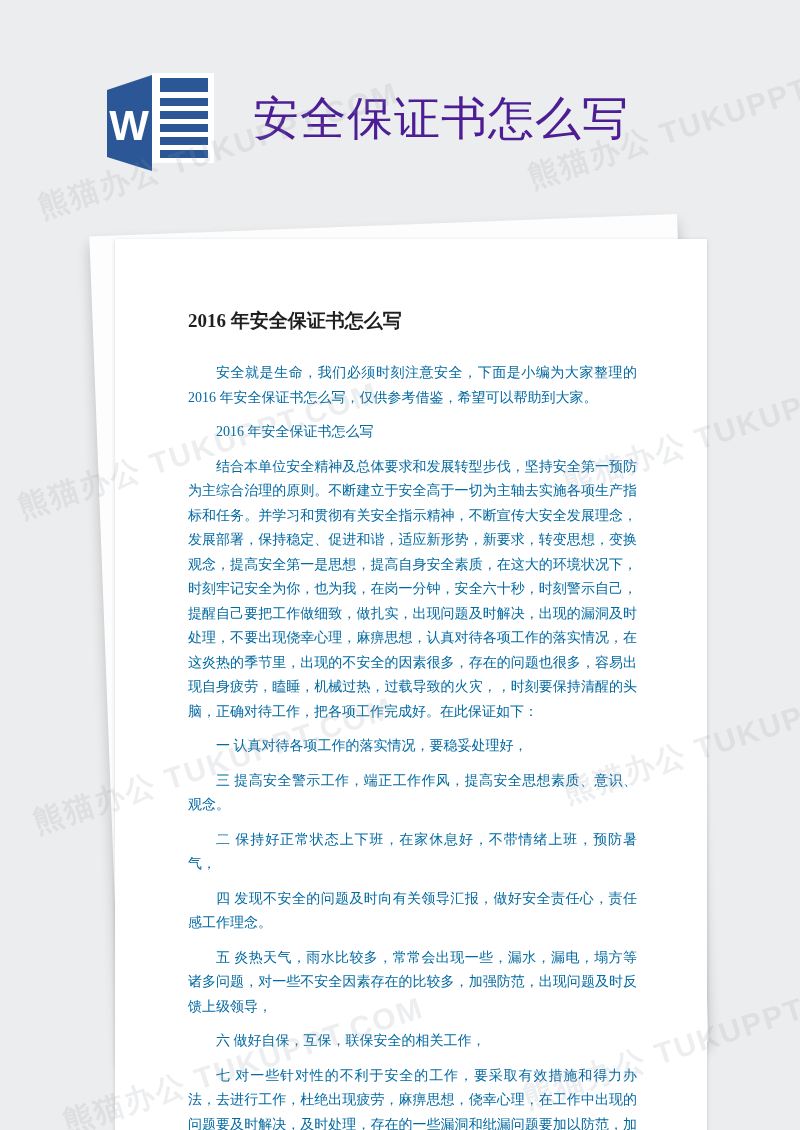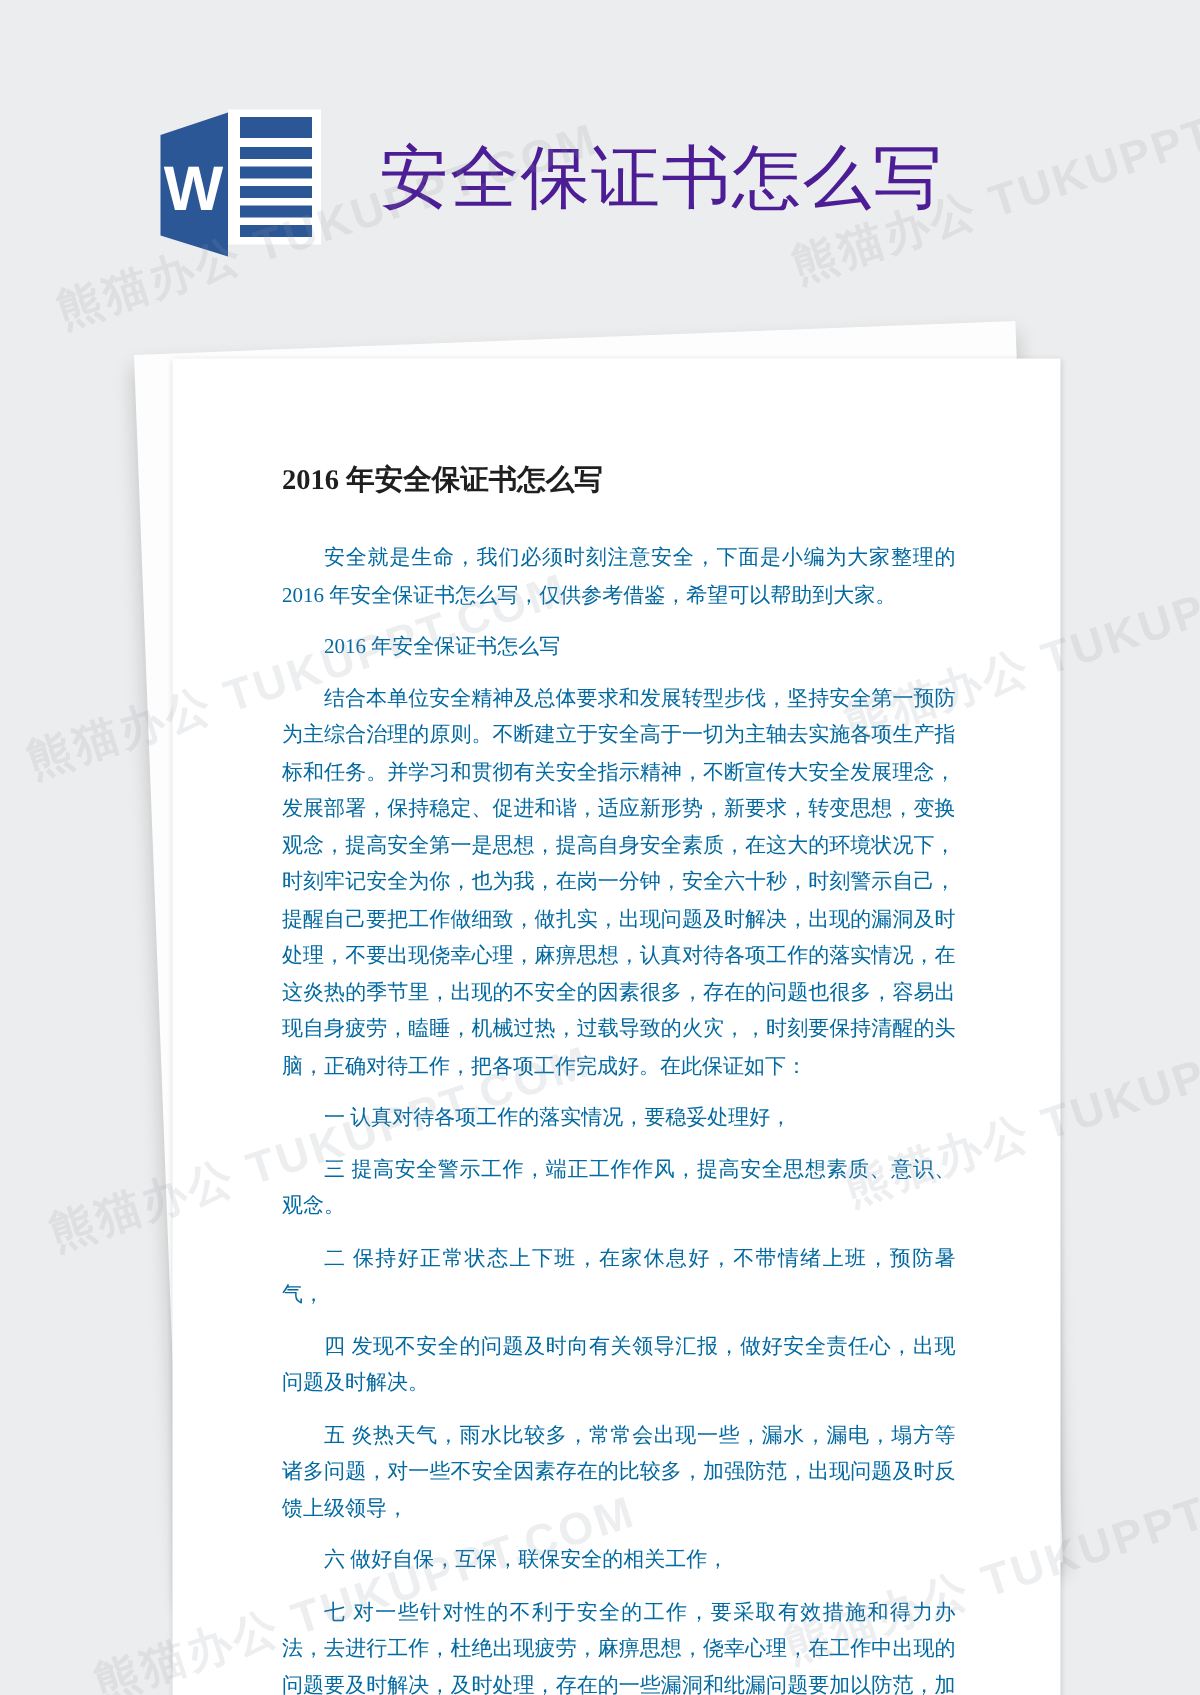--- a/index.html
+++ b/index.html
@@ -122,21 +122,21 @@
 
   <div class="doc-page">
     <h2 class="doc-heading">2016 年安全保证书怎么写</h2>
 
     <p>安全就是生命，我们必须时刻注意安全，下面是小编为大家整理的 2016 年安全保证书怎么写，仅供参考借鉴，希望可以帮助到大家。</p>
     <p>2016 年安全保证书怎么写</p>
     <p>结合本单位安全精神及总体要求和发展转型步伐，坚持安全第一预防为主综合治理的原则。不断建立于安全高于一切为主轴去实施各项生产指标和任务。并学习和贯彻有关安全指示精神，不断宣传大安全发展理念，发展部署，保持稳定、促进和谐，适应新形势，新要求，转变思想，变换观念，提高安全第一是思想，提高自身安全素质，在这大的环境状况下，时刻牢记安全为你，也为我，在岗一分钟，安全六十秒，时刻警示自己，提醒自己要把工作做细致，做扎实，出现问题及时解决，出现的漏洞及时处理，不要出现侥幸心理，麻痹思想，认真对待各项工作的落实情况，在这炎热的季节里，出现的不安全的因素很多，存在的问题也很多，容易出现自身疲劳，瞌睡，机械过热，过载导致的火灾，，时刻要保持清醒的头脑，正确对待工作，把各项工作完成好。在此保证如下：</p>
     <p>一 认真对待各项工作的落实情况，要稳妥处理好，</p>
     <p>三 提高安全警示工作，端正工作作风，提高安全思想素质、意识、观念。</p>
     <p>二 保持好正常状态上下班，在家休息好，不带情绪上班，预防暑气，</p>
-    <p>四 发现不安全的问题及时向有关领导汇报，做好安全责任心，出现问题及时解决。</p>
+    <p>四 发现不安全的问题及时向有关领导汇报，做好安全责任心，责任感工作理念。</p>
     <p>五 炎热天气，雨水比较多，常常会出现一些，漏水，漏电，塌方等诸多问题，对一些不安全因素存在的比较多，加强防范，出现问题及时反馈上级领导，</p>
     <p>六 做好自保，互保，联保安全的相关工作，</p>
     <p>七 对一些针对性的不利于安全的工作，要采取有效措施和得力办法，去进行工作，杜绝出现疲劳，麻痹思想，侥幸心理，在工作中出现的问题要及时解决，及时处理，存在的一些漏洞和纰漏问题要加以防范，加上警示标志。</p>
 
   </div>
 
   <div class="watermark-layer">
     <span class="wm wm1">熊猫办公 TUKUPPT.COM</span>
     <span class="wm wm2">熊猫办公 TUKUPPT.COM</span>
     <span class="wm wm3">熊猫办公 TUKUPPT.COM</span>

